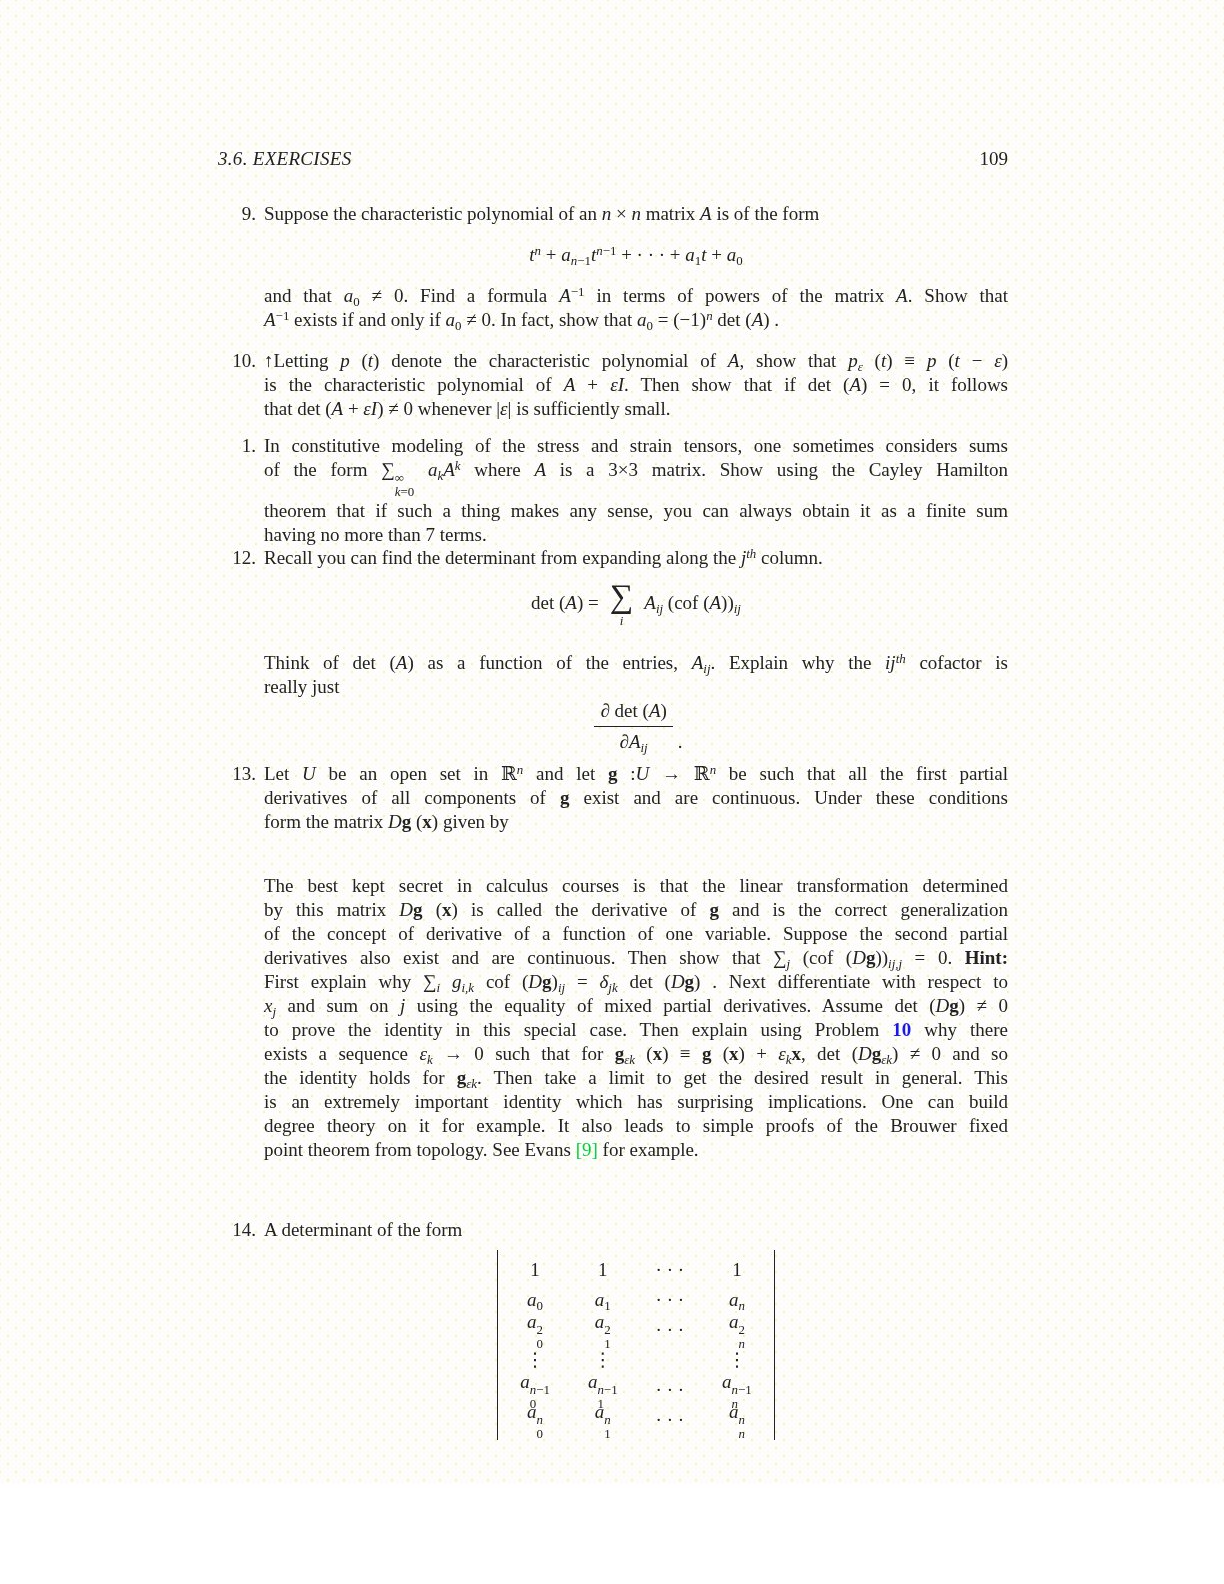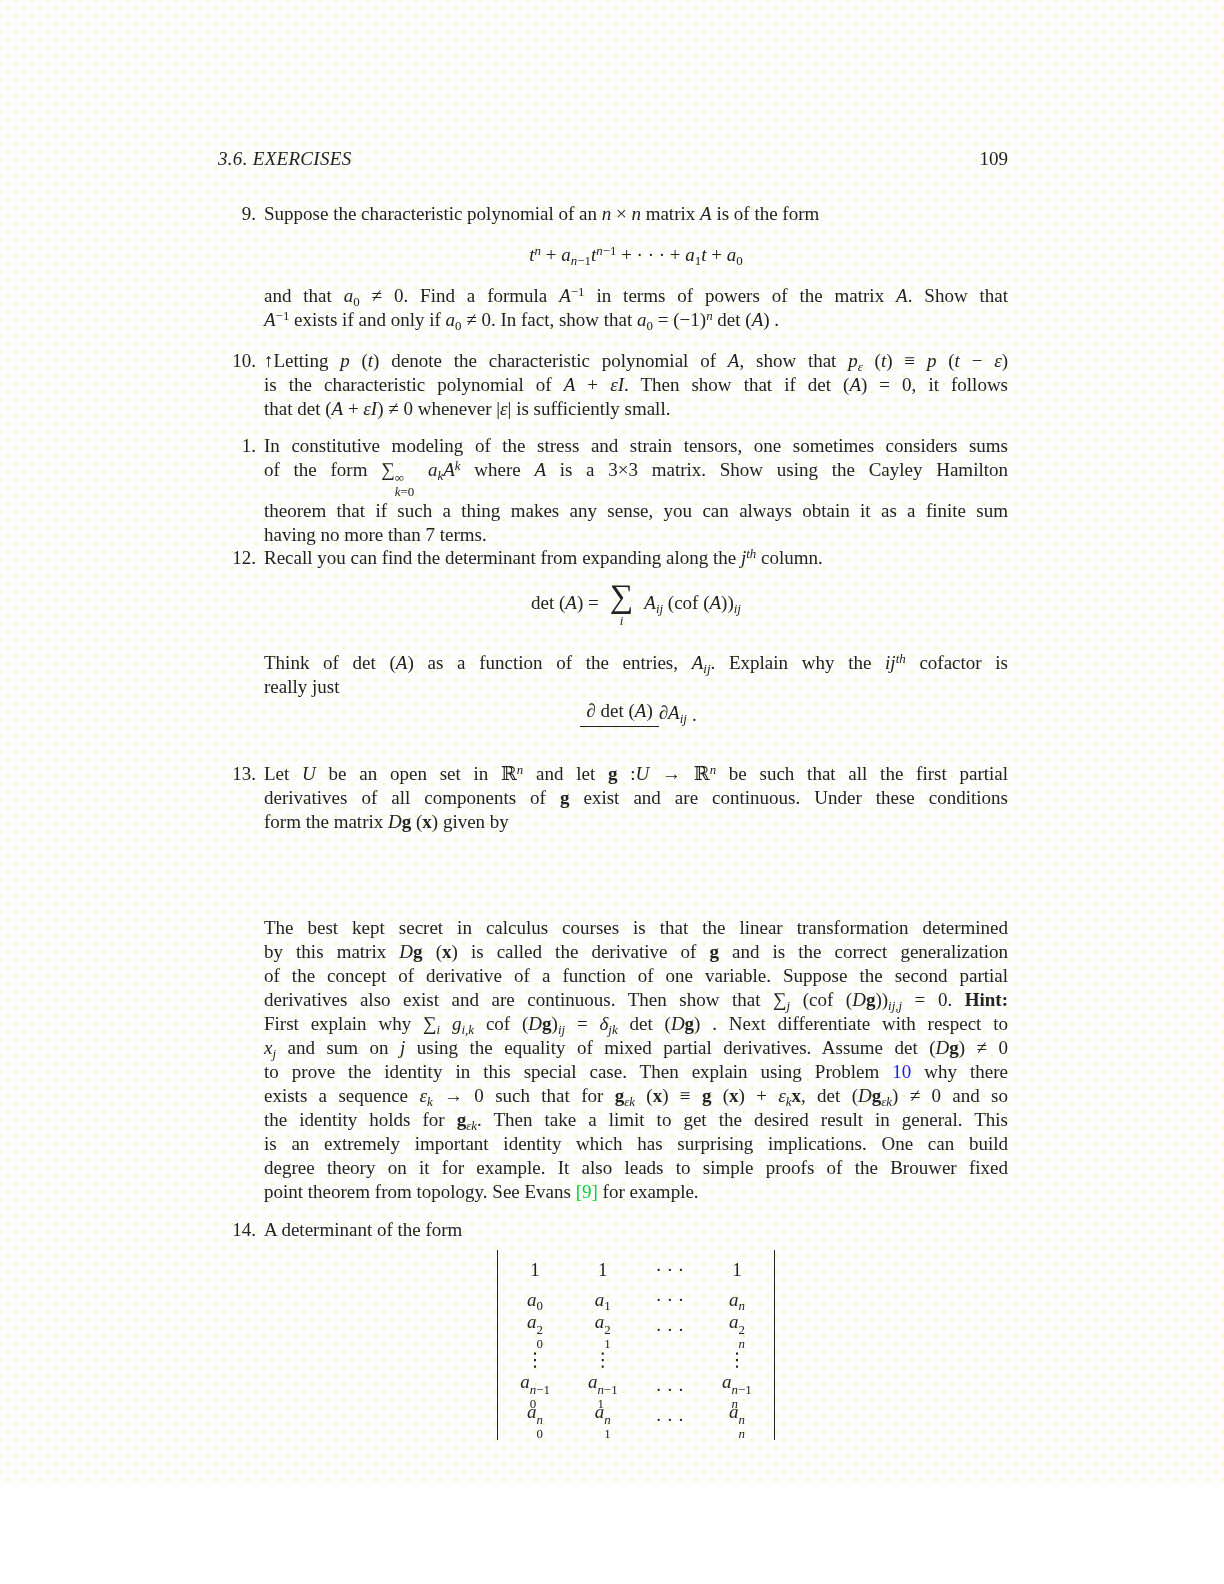--- a/index.html
+++ b/index.html
@@ -22,34 +22,34 @@
   .ln  { text-align:justify; text-align-last:justify; }
   .ln.last { text-align-last:auto; }
   .mi { font-style:italic; }
   .mb { font-weight:bold; font-style:normal; }
   sup { font-size:68%; line-height:0; vertical-align:0.5em; }
   sub { font-size:68%; line-height:0; vertical-align:-0.28em; }
   .stk { display:inline-flex; flex-direction:column; align-items:flex-start;
          font-size:68%; line-height:1.05; vertical-align:-0.5em; }
   .formula { position:absolute; left:264px; width:744px;
              display:flex; justify-content:center; align-items:center; }
-  .frac { display:inline-flex; flex-direction:row; text-align:center; margin:0 5px; }
+  .frac { display:inline-flex; flex-direction:column; text-align:center; margin:0 5px; }
   .frac .fnum { border-bottom:1.4px solid #222; padding:1px 6px 3px; }
   .frac .fden { padding-top:3px;text-align:center; }
   .sumcol { display:inline-flex; flex-direction:column; align-items:center; margin:0 7px; }
   .bigop  { font-size:33px; line-height:36px; }
   .under  { font-size:13px; line-height:13px; }
   .gap { margin:0 4px; }
   .det { display:inline-flex; align-items:stretch; }
   .bar-l { border-left:1.6px solid #222; }
   .bar-r { border-right:1.6px solid #222; }
   .dgrid { display:grid; grid-template-columns:repeat(4,auto);
            column-gap:38px; grid-auto-rows:30px; padding:5px 22px;
            align-items:center; justify-items:center; }
-  .ref-blue  { color:#1a1ae6; text-decoration:none; cursor:pointer; }
+  .ref-blue  { color:#1a1ae6; text-decoration:none; cursor:pointer;font-weight:bold; }
   .ref-green { color:#00d23c; text-decoration:none; cursor:pointer; }
 </style>
 </head>
 <body>
 
 <div class="page">
 
   <div class="header">
     <span class="sec">3.6.  EXERCISES</span>
     <span>109</span>
@@ -122,21 +122,21 @@
   </div>
 
   <div class="blk" style="top:762px">
     <span class="num">13.</span>
     <div>
         <div class="ln">Let <i class="mi">U</i> be an open set in ℝ<sup><i class="mi">n</i></sup> and let <b class="mb">g</b> :<i class="mi">U</i> → ℝ<sup><i class="mi">n</i></sup> be such that all the first partial</div>
         <div class="ln">derivatives of all components of <b class="mb">g</b> exist and are continuous. Under these conditions</div>
         <div class="ln last">form the matrix <i class="mi">D</i><b class="mb">g</b> (<b class="mb">x</b>) given by</div>
       </div>
   </div>
-  <div class="blk" style="top:916px">
+  <div class="blk" style="top:874px">
     <div>
         <div class="ln">The best kept secret in calculus courses is that the linear transformation determined</div>
         <div class="ln">by this matrix <i class="mi">D</i><b class="mb">g</b> (<b class="mb">x</b>) is called the derivative of <b class="mb">g</b> and is the correct generalization</div>
         <div class="ln">of the concept of derivative of a function of one variable. Suppose the second partial</div>
         <div class="ln">derivatives also exist and are continuous. Then show that ∑<sub><i class="mi">j</i></sub> (cof (<i class="mi">D</i><b class="mb">g</b>))<sub><i class="mi">ij,j</i></sub> = 0. <b class="mb">Hint:</b></div>
         <div class="ln">First explain why ∑<sub><i class="mi">i</i></sub> <i class="mi">g</i><sub><i class="mi">i,k</i></sub> cof (<i class="mi">D</i><b class="mb">g</b>)<sub><i class="mi">ij</i></sub> = <i class="mi">δ</i><sub><i class="mi">jk</i></sub> det (<i class="mi">D</i><b class="mb">g</b>) . Next differentiate with respect to</div>
         <div class="ln"><i class="mi">x</i><sub><i class="mi">j</i></sub> and sum on <i class="mi">j</i> using the equality of mixed partial derivatives. Assume det (<i class="mi">D</i><b class="mb">g</b>) ≠ 0</div>
         <div class="ln">to prove the identity in this special case. Then explain using Problem <a class="ref-blue">10</a> why there</div>
         <div class="ln">exists a sequence <i class="mi">ε</i><sub><i class="mi">k</i></sub> → 0 such that for <b class="mb">g</b><sub><i class="mi">ε</i><i class="mi">k</i></sub> (<b class="mb">x</b>) ≡ <b class="mb">g</b> (<b class="mb">x</b>) + <i class="mi">ε</i><sub><i class="mi">k</i></sub><b class="mb">x</b>, det (<i class="mi">D</i><b class="mb">g</b><sub><i class="mi">ε</i><i class="mi">k</i></sub>) ≠ 0 and so</div>
         <div class="ln">the identity holds for <b class="mb">g</b><sub><i class="mi">ε</i><i class="mi">k</i></sub>. Then take a limit to get the desired result in general. This</div>

